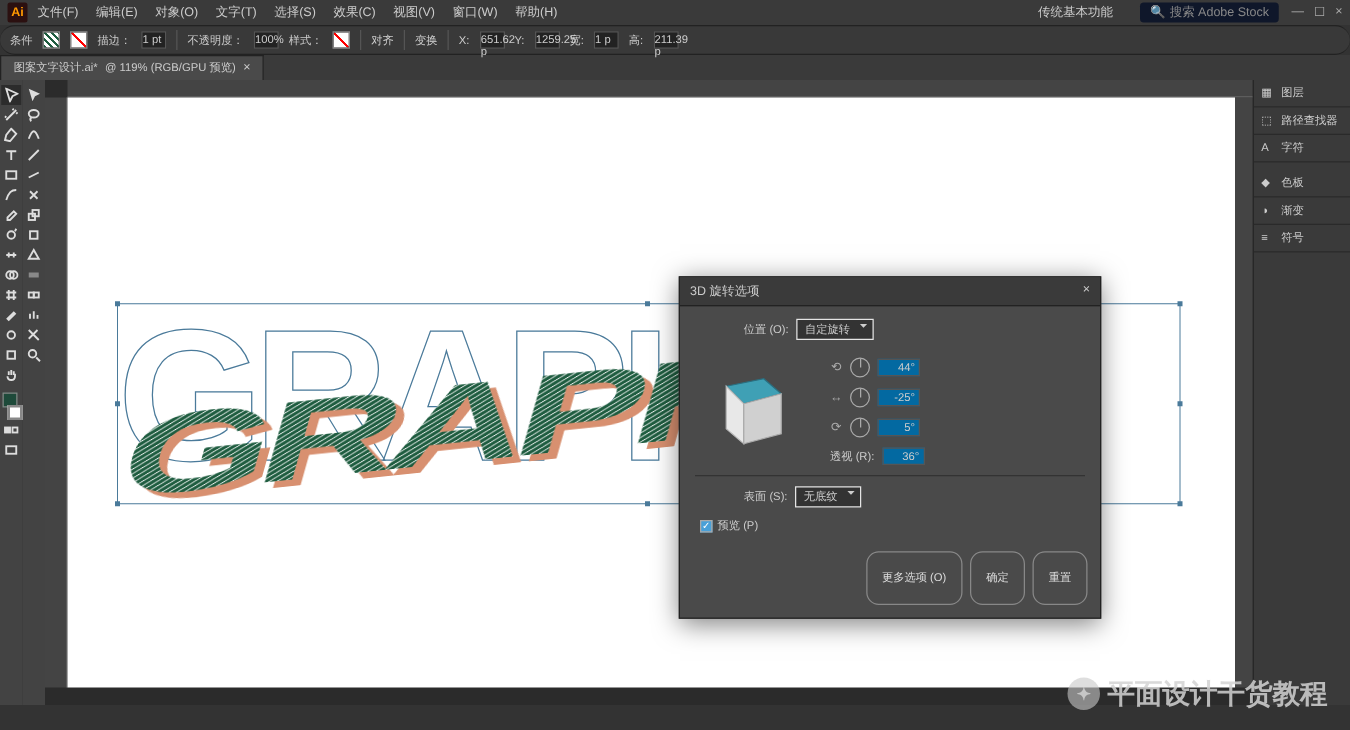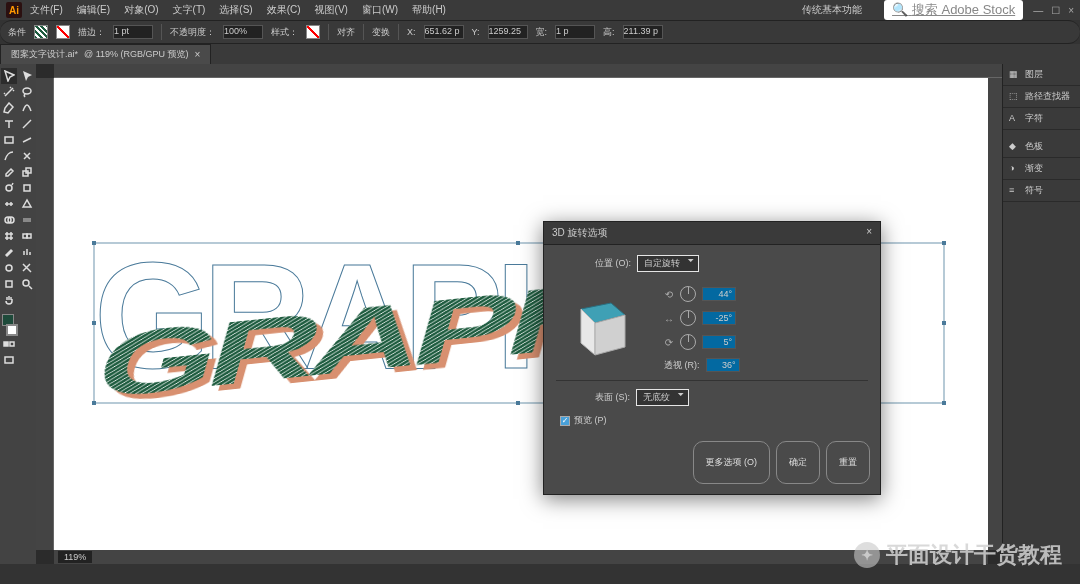--- a/index.html
+++ b/index.html
@@ -4,25 +4,25 @@
 <style>
 * { margin:0; padding:0; box-sizing:border-box; font-family:"Microsoft YaHei",Arial,sans-serif; }
 body { width:1080px; height:584px; background:#333; overflow:hidden; position:relative; font-size:10px; color:#ccc; }
 
 
 .menubar { height:20px; background:#3a3a3a; display:flex; align-items:center; padding:0 6px; gap:2px; }
 .menubar .logo { width:16px; height:16px; background:#2b1010; border-radius:2px; display:flex; align-items:center; justify-content:center; color:#f90; font-size:10px; font-weight:bold; }
 .menubar .mitem { padding:2px 6px; cursor:pointer; }
 .menubar .title { margin-left:auto; padding-right:20px; }
 .winbtns { display:flex; gap:8px; color:#aaa; }
-.search-top { background:#ffffff; border-radius:3px; padding:1px 8px; margin-right:8px; font-size:13px; color:#888;text-decoration:underline; }
+.search-top { background:#0f172a; border-radius:3px; padding:1px 8px; margin-right:8px; font-size:10px; color:#888; }
 
 
 .optbar { height:24px; background:#393939; border-top:1px solid #222; border-bottom:1px solid #222; display:flex; align-items:center; padding:0 8px; gap:8px; font-size:9px;border-radius:12px; }
-.obox { width:40px; height:14px; background:#222; border:1px solid #555; }
+.obox { width:20px; height:14px; background:#222; border:1px solid #555; }
 .swatch { width:14px; height:14px; background:#fff; border:1px solid #888; }
 .swatch.nofill { background:linear-gradient(45deg,#fff 45%, red 45%, red 55%, #fff 55%); }
 .sep { width:1px; height:16px; background:#555; }
 
 
 .tabbar { height:20px; background:#3a3a3a; display:flex; }
 .doctab { background:#4a4a4a; border:1px solid #222; border-bottom:none; padding:3px 10px; font-size:9px; display:flex; align-items:center; gap:6px; }
 .doctab .x { font-size:10px; cursor:pointer; }
 
 
@@ -345,23 +345,20 @@
             <rect x="8" y="63" width="4" height="4"></rect>
               <rect x="858" y="63" width="4" height="4"></rect>
             <rect x="8" y="143" width="4" height="4"></rect>
               <rect x="432" y="143" width="4" height="4"></rect>
               <rect x="858" y="143" width="4" height="4"></rect>
           </g>
         </svg>
       </div>
     </div>
     <div class="scroll-v"></div>
-    <div class="scroll-h">
-      <span class="zoombox">119%</span>
-    </div>
   </div>
 
   <div class="rightcol">
     <div class="rsection">
         <span class="icn">▦</span>
         <span>图层</span>
       </div>
     <div class="rsection">
         <span class="icn">⬚</span>
         <span>路径查找器</span>

